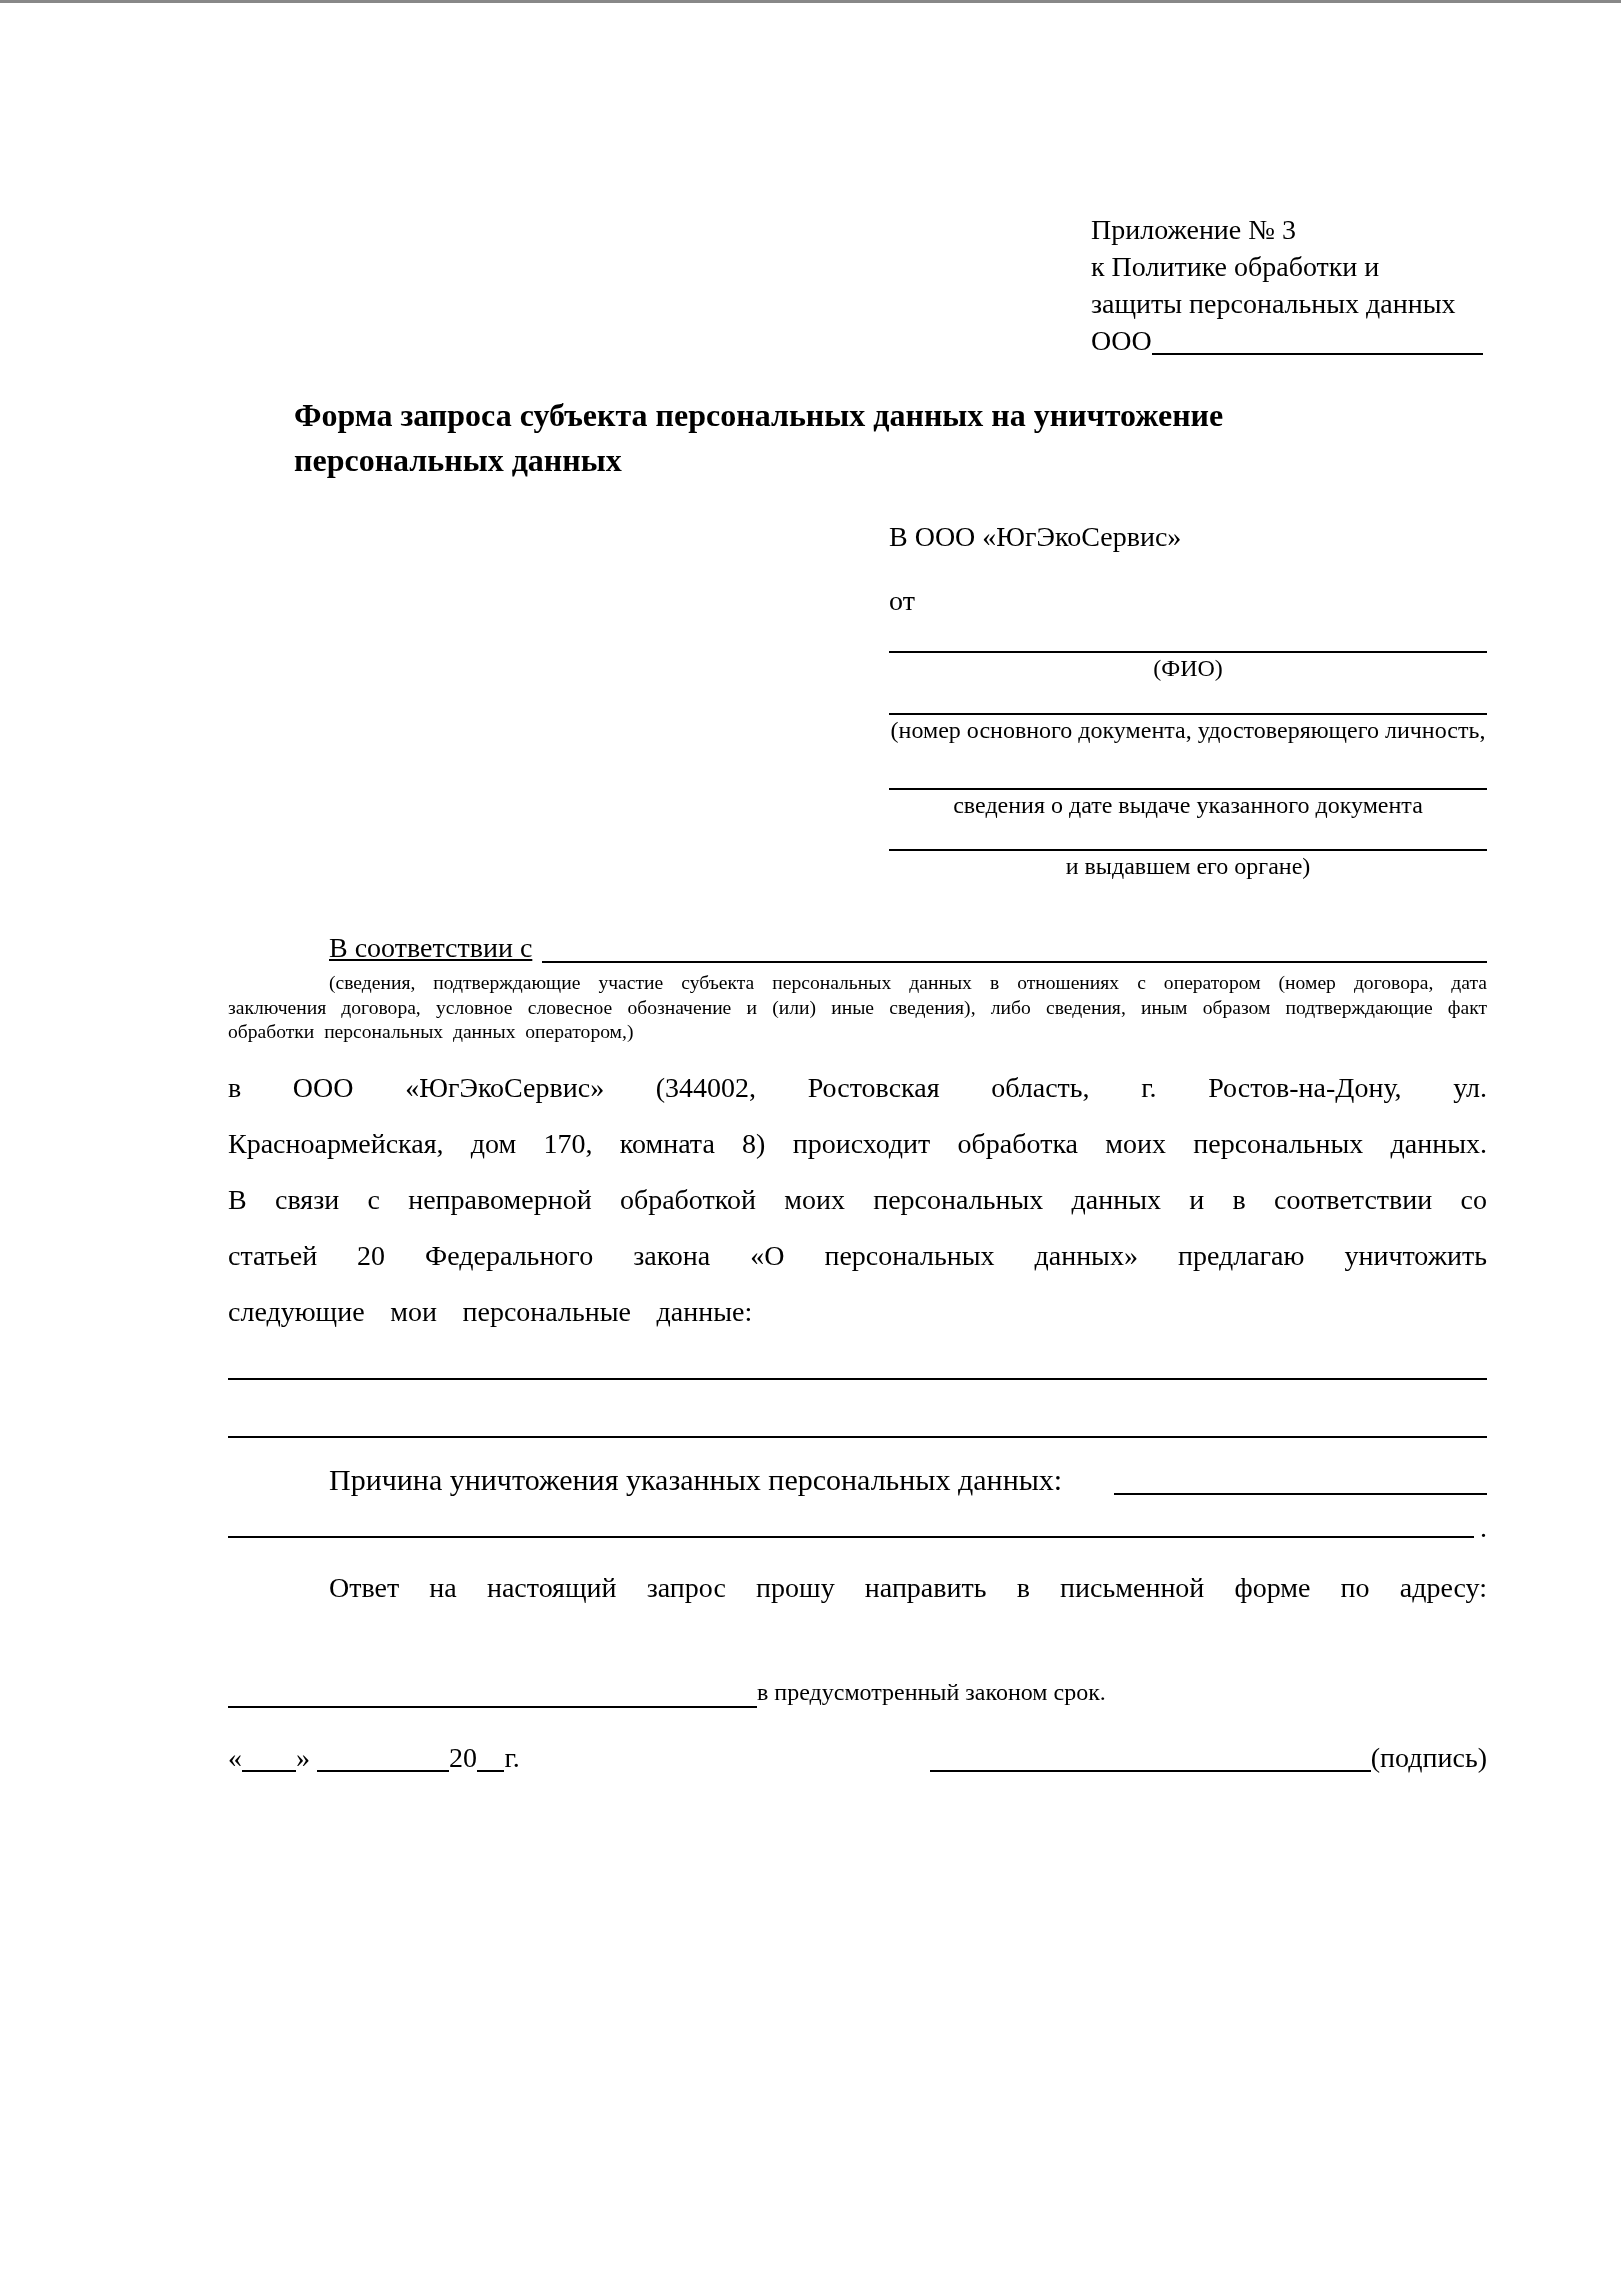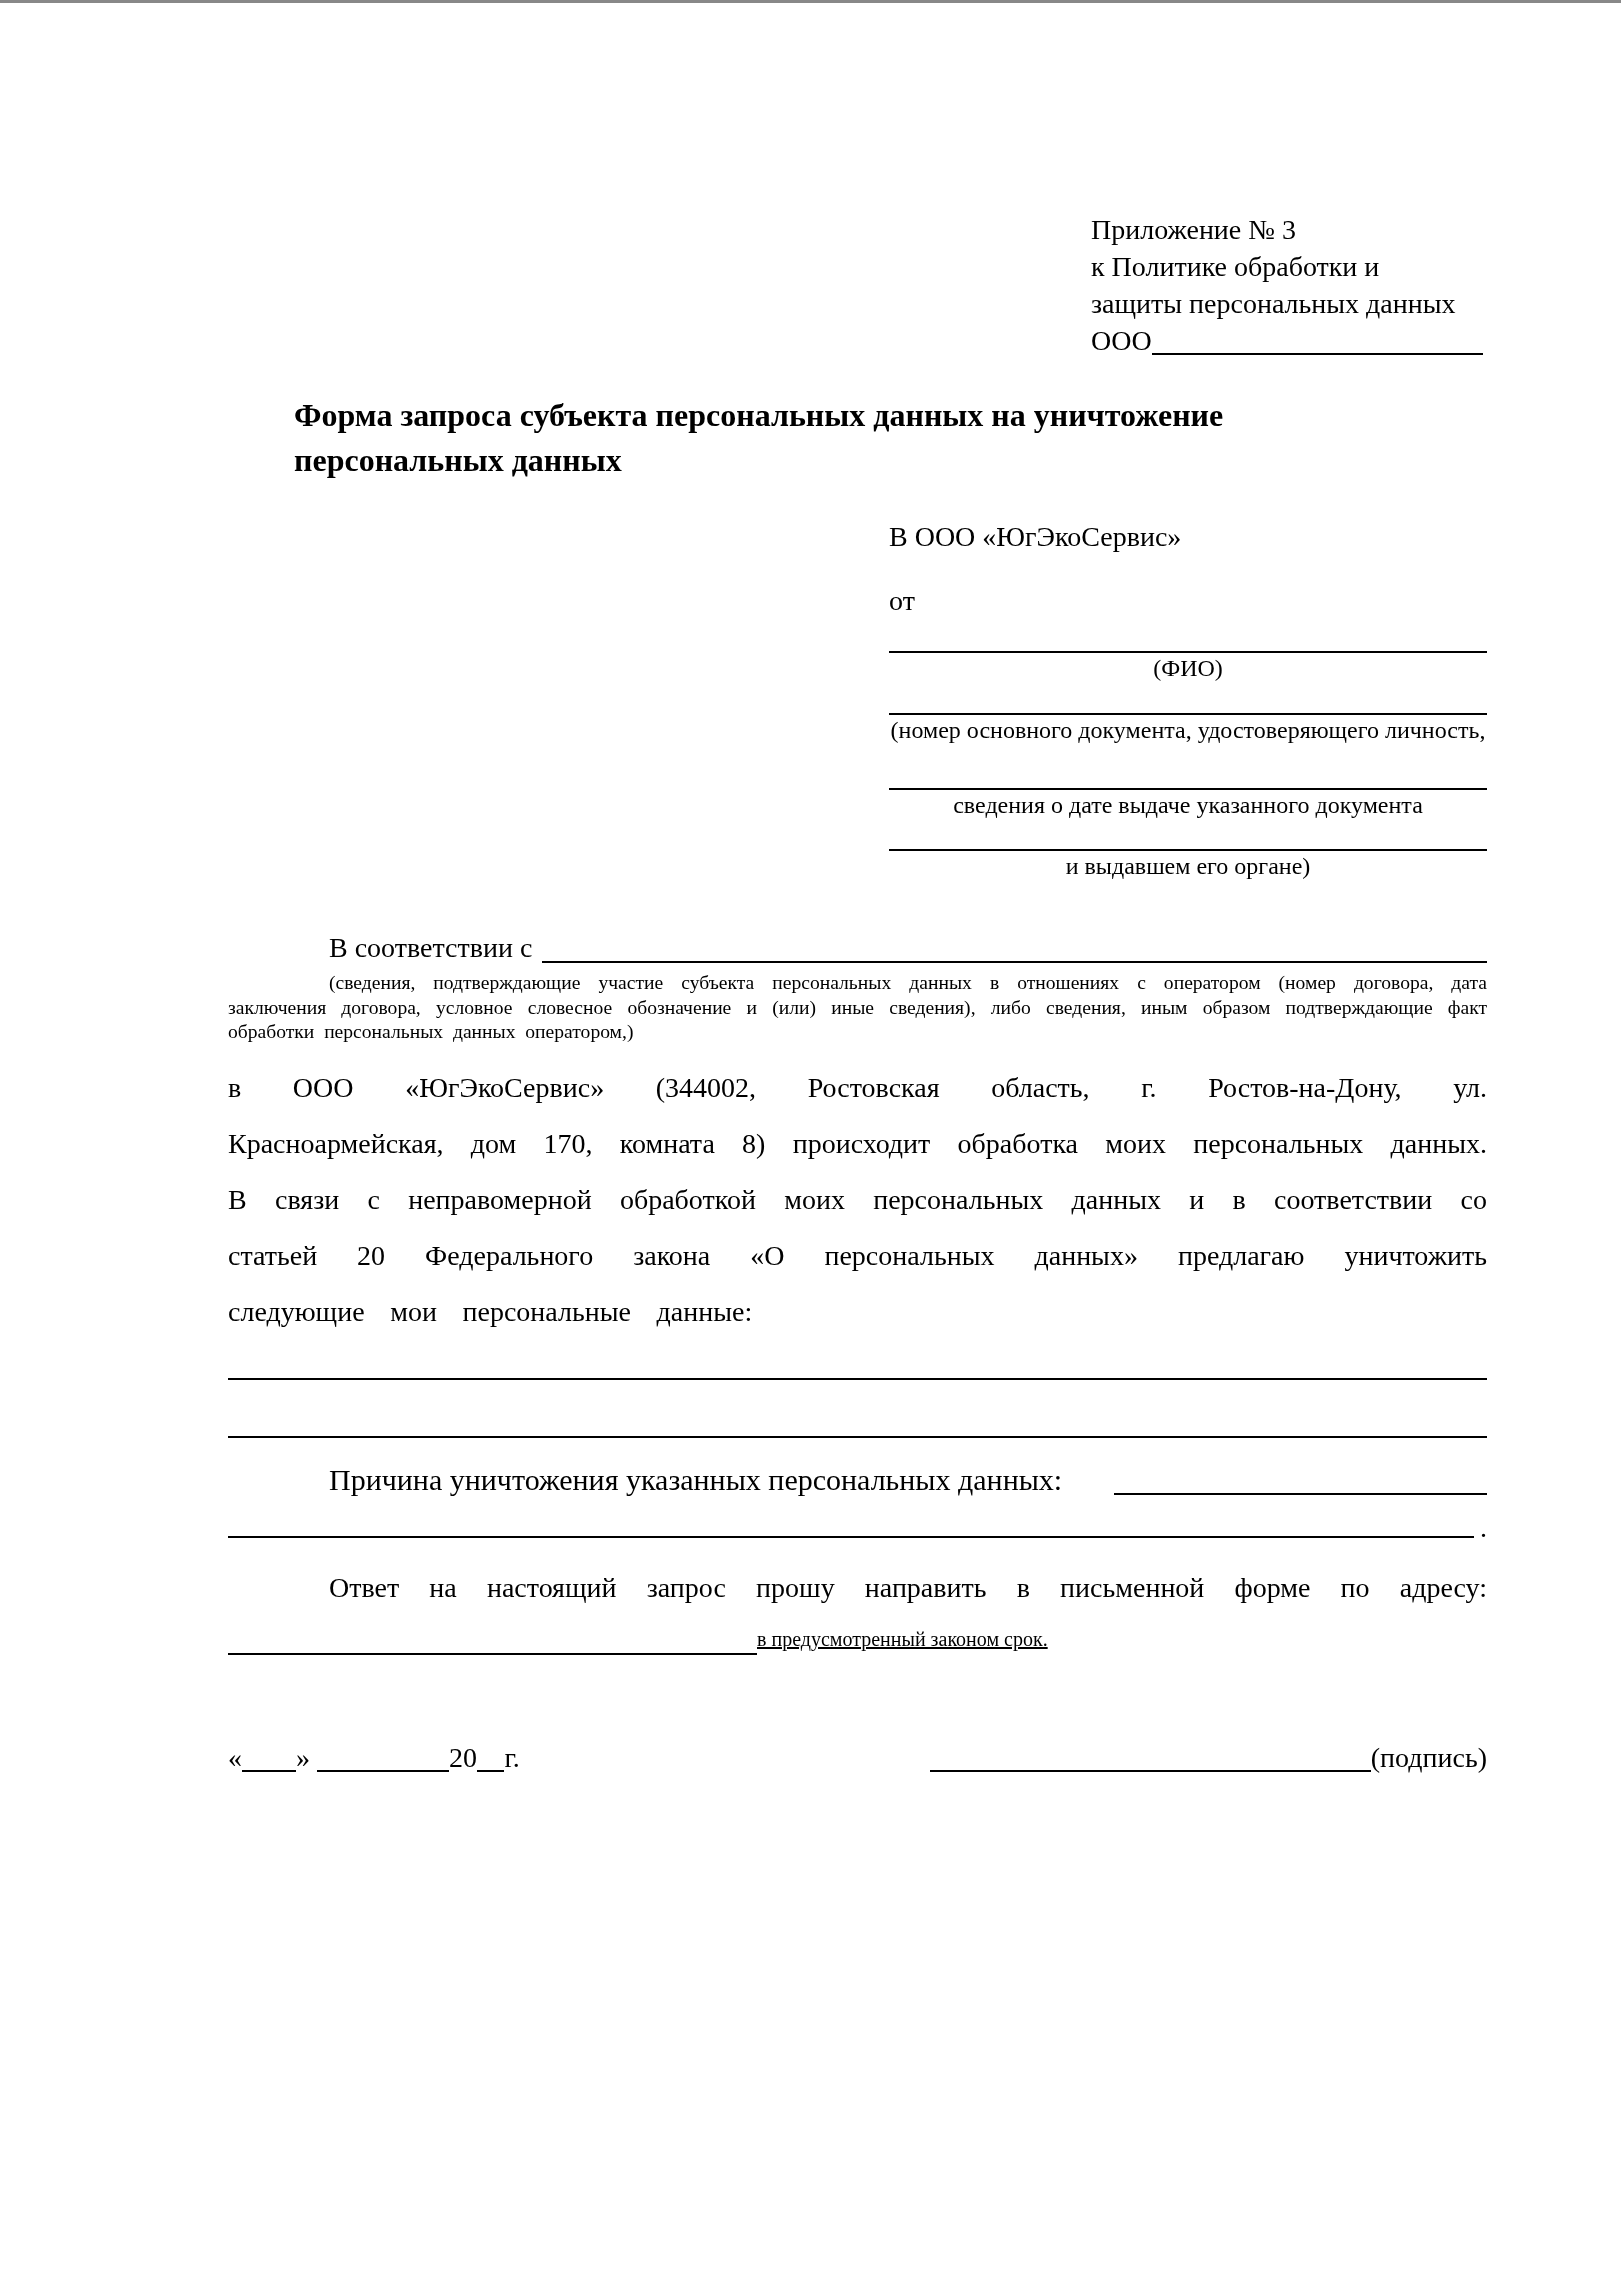--- a/index.html
+++ b/index.html
@@ -26,41 +26,41 @@
   .doc-title .t-inner{max-width:1127px;margin:0 auto;font-weight:bold;font-size:32px;line-height:45px;}
 
   
   .addressee{position:absolute;top:510px;left:889px;width:598px;font-size:28px;}
   .addr-to{position:absolute;top:7.8px;left:0;}
   .addr-from{position:absolute;top:72px;left:0;}
   .fcap{position:absolute;left:0;right:0;text-align:center;font-size:24px;line-height:25.5px;}
 
   
   .consent-line{position:absolute;top:925px;left:228px;right:134px;display:flex;font-size:28px;line-height:39px;}
-  .consent-line .lbl{white-space:nowrap;padding-left:101px;padding-right:9.8px;}
+  .consent-line .lbl{white-space:nowrap;padding-left:101px;padding-right:9.8px;text-decoration:underline;}
 
   
   .small-print{position:absolute;top:968px;left:228px;right:134px;font-size:19.6px;line-height:24.5px;
                text-align:justify;text-indent:101px;word-spacing:4.9px;}
 
   
   .body-par{position:absolute;top:1057px;left:228px;right:134px;font-size:28px;line-height:56px;
             text-align:justify;word-spacing:18.6px;}
 
   
   
   .reason-line{position:absolute;top:1457px;left:228px;right:134px;display:flex;font-size:30px;line-height:39px;gap:40px;}
   .reason-line .lbl{white-space:nowrap;padding-left:101px;padding-right:11.8px;}
   .reason-blank{position:absolute;top:1509px;left:228px;right:134px;display:flex;align-items:flex-end;font-size:28px;}
   .reason-blank .dot{padding-left:5.9px;line-height:29px;}
 
   
   .answer-line1{position:absolute;top:1565px;left:228px;right:134px;font-size:28px;line-height:39px;
                 text-align:justify;text-align-last:justify;text-indent:101px;}
-  .answer-line2{position:absolute;top:1617px;left:228px;right:134px;display:flex;font-size:20px;line-height:39px;text-decoration:underline;}
+  .answer-line2{position:absolute;top:1670px;left:228px;right:134px;display:flex;font-size:24px;line-height:39px;}
   .answer-line2 .addr-blank{width:529px;border-bottom:2px solid #000;align-self:flex-end;margin-bottom:3.9px;height:0.85em;}
 
   
   .bottom-row{position:absolute;top:1735px;left:228px;right:134px;display:flex;
               justify-content:space-between;align-items:baseline;font-size:28px;line-height:39px;}
   .date-group,.sign-group{white-space:nowrap;}
 </style>
 </head>
 <body>
 

